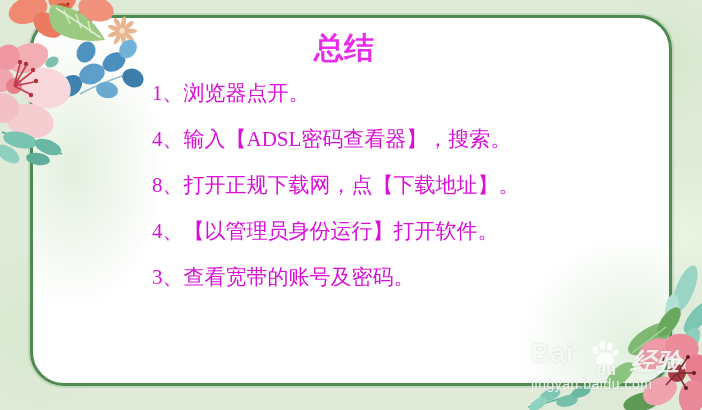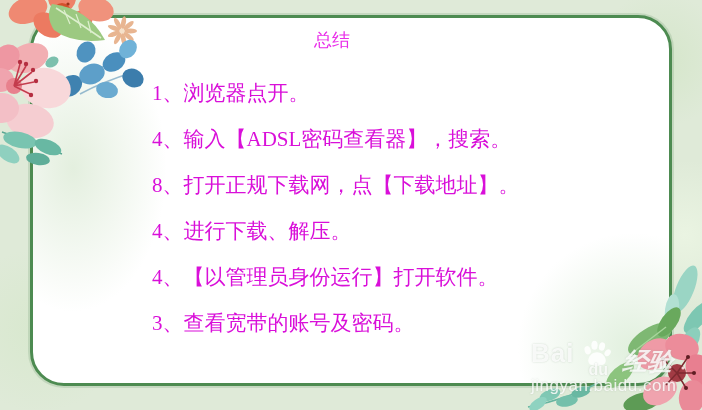--- a/index.html
+++ b/index.html
@@ -18,21 +18,21 @@
     border:3px solid var(--card-border,#4d8b51);
     border-radius:34px;
     background:
       radial-gradient(ellipse 130px 200px at 40px 150px, rgba(205,226,196,.55), rgba(205,226,196,0) 72%),
       radial-gradient(ellipse 160px 160px at 600px 330px, rgba(205,230,200,.6), rgba(205,230,200,0) 72%),
       #ffffff;
     box-shadow:0 0 0 2px rgba(130,170,130,.28);
   }
   .title{
     position:absolute;left:314px;top:28px;
-    font-size:18px;font-weight:normal;color:var(--title,#e92ce9);
+    font-size:30px;font-weight:bold;color:var(--title,#e92ce9);
     white-space:nowrap;
   }
   .steps{
     position:absolute;left:152px;top:82px;
     display:flex;flex-direction:column;gap:24px;
   }
   .step{
     font-size:21px;line-height:22px;color:var(--body-text,#d90fd9);
     white-space:nowrap;
   }
@@ -40,25 +40,25 @@
   .decor.tl{left:0;top:0;}
   .decor.br{left:520px;top:255px;}
   .watermark{
     position:absolute;left:531px;top:338px;width:168px;
     color:rgba(255,255,255,.82);
     text-shadow:0 0 2px rgba(140,160,140,.4);
     pointer-events:none;
   }
   .wm-line1{display:flex;align-items:flex-start;height:38px;}
   .wm-bai{font-family:"Liberation Sans","DejaVu Sans",sans-serif;font-weight:bold;font-size:26px;margin-top:0;letter-spacing:1px;text-align:center;}
-  .wm-paw{position:relative;width:33px;height:38px;margin-left:8px;flex:0 0 auto;}
+  .wm-paw{position:relative;width:33px;height:38px;margin-left:16px;flex:0 0 auto;}
   .wm-paw svg{position:absolute;left:0;top:1px;}
   .wm-du{position:absolute;left:6px;bottom:-3px;font-family:"Liberation Sans","DejaVu Sans",sans-serif;font-weight:bold;font-size:16px;}
   .wm-cn{font-weight:bold;font-style:italic;font-size:25px;margin-left:8px;margin-top:7px;transform:skewX(-6deg);}
-  .wm-url{font-family:"Liberation Sans","DejaVu Sans",sans-serif;font-size:17px;letter-spacing:.5px;margin-top:0;}
+  .wm-url{font-family:"Liberation Sans","DejaVu Sans",sans-serif;font-size:14px;letter-spacing:.5px;margin-top:0;}
 </style>
 </head>
 <body>
 
 <div class="card"></div>
 
 <svg class="decor tl" width="165" height="190" viewBox="0 0 165 190">
 
   <g transform="translate(60,8)">
     <ellipse cx="-32" cy="2" rx="20" ry="13" transform="rotate(-20 -32 2)" fill="#ef8972"></ellipse>
@@ -175,21 +175,20 @@
     <circle cx="163" cy="113" r="1.5" fill="#f7d2d7"></circle>
   </g>
 </svg>
 
 <div class="title">总结</div>
 
 <div class="steps">
   <div class="step">1、浏览器点开。</div>
   <div class="step">4、输入【ADSL密码查看器】，搜索。</div>
   <div class="step">8、打开正规下载网，点【下载地址】。</div>
-  <div class="step">4、进行下载、解压。</div>
   <div class="step">4、【以管理员身份运行】打开软件。</div>
   <div class="step">3、查看宽带的账号及密码。</div>
 </div>
 
 <div class="watermark">
   <div class="wm-line1">
     <span class="wm-bai">Bai</span>
     <span class="wm-paw">
       <svg width="30" height="30" viewBox="0 0 24 24" fill="rgba(255,255,255,0.85)">
         <ellipse cx="4.5" cy="9" rx="2.4" ry="3.4" transform="rotate(-18 4.5 9)"></ellipse>

